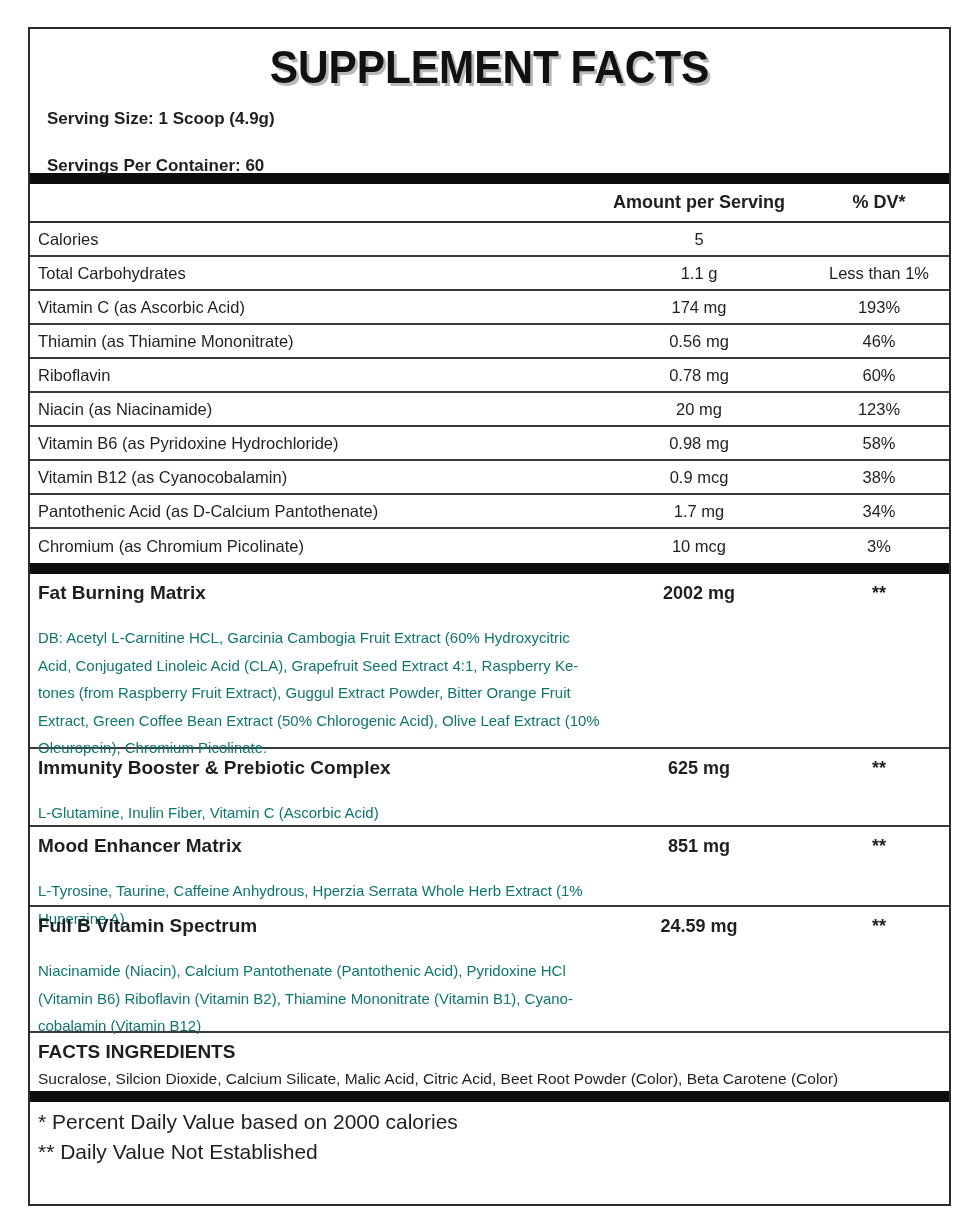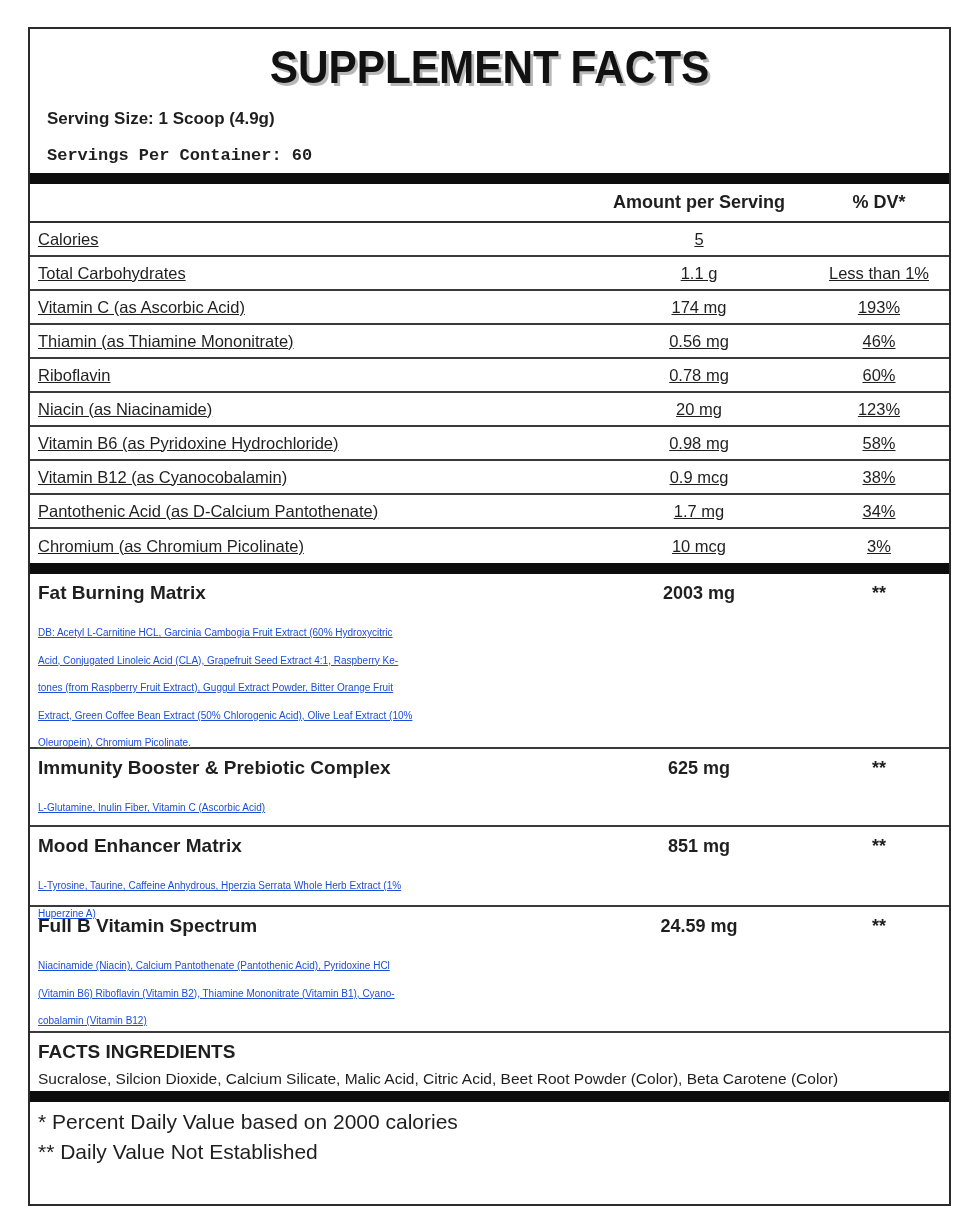--- a/index.html
+++ b/index.html
@@ -23,49 +23,48 @@
     margin: 0; padding-top: 12px;
     text-align: center;
     font-size: 47px; font-weight: bold;
     letter-spacing: 0px; line-height: 52px;
     transform: scaleX(0.9); transform-origin: center;
     text-shadow: 3px 3px 0 rgba(0,0,0,0.28);
     color: #111;
   }
   .serving-line { margin: 0; font-size: 17px; font-weight: bold; }
   .serving-size { margin-top: 16px; }
-  .servings-count { margin-top: 17px; font-family: Liberation Mono, monospace; }
+  .servings-count { margin-top: 27px; }
   
   .thick-bar { height: 11px; background: #0d0d0d; }
   
   .grid-row {
     display: grid;
     grid-template-columns: 1fr 220px 140px;
     align-items: center;
     padding-left: 8px;
   }
   .table-header { height: 39px; border-bottom: 2px solid #2e2e2e; }
   .table-header .col-amount, .table-header .col-dv {
     font-weight: bold; font-size: 18px; text-align: center;
   }
-  .nutrient-row { height: 34px; border-bottom: 2px solid #3a3a3a; font-size: 16.5px; text-decoration: underline; }
+  .nutrient-row { height: 34px; border-bottom: 2px solid #3a3a3a; font-size: 16.5px; }
   .nutrient-row:last-of-type { border-bottom: none; }
   .col-name { text-align: left; }
   .col-amount, .col-dv { text-align: center; }
   
   .blend { padding-top: 8px; }
   .blend + .blend, .other-ingredients { border-top: 2px solid #3a3a3a; }
   .blend-header { font-weight: bold; font-size: 19px; padding-left: 8px; }
   .blend-header .col-amount, .blend-header .col-dv { font-size: 18px; }
   .blend-desc {
-    font-size: 10px; line-height: 27.5px;
+    font-size: 15px; line-height: 27.5px;
     white-space: pre-line;
     padding: 5px 8px 0; max-width: 720px;
-    color: #1d4ed8;
-    text-decoration: underline;
+    color: #0f766e;
   }
   .blend-fat { height: 173px; }
   .blend-immunity { height: 78px; }
   .blend-mood { height: 80px; }
   .blend-fullb { height: 126px; }
   
   .other-ingredients { height: 60px; padding: 8px 8px 0; }
   .other-title { margin: 0; font-size: 19px; font-weight: bold; }
   .other-text { margin: 7px 0 0; font-size: 15.5px; }
   
@@ -142,21 +141,21 @@
       <span class="col-amount">10 mcg</span>
       <span class="col-dv">3%</span>
     </div>
   </div>
 
   <div class="thick-bar"></div>
 
   <div class="blend blend-fat">
     <div class="grid-row blend-header">
       <span class="col-name">Fat Burning Matrix</span>
-      <span class="col-amount">2003 mg</span>
+      <span class="col-amount">2002 mg</span>
       <span class="col-dv">**</span>
     </div>
     <p class="blend-desc">DB: Acetyl L-Carnitine HCL, Garcinia Cambogia Fruit Extract (60% Hydroxycitric
 Acid, Conjugated Linoleic Acid (CLA), Grapefruit Seed Extract 4:1, Raspberry Ke-
 tones (from Raspberry Fruit Extract), Guggul Extract Powder, Bitter Orange Fruit
 Extract, Green Coffee Bean Extract (50% Chlorogenic Acid), Olive Leaf Extract (10%
 Oleuropein), Chromium Picolinate.</p>
   </div>
 
   <div class="blend blend-immunity">

